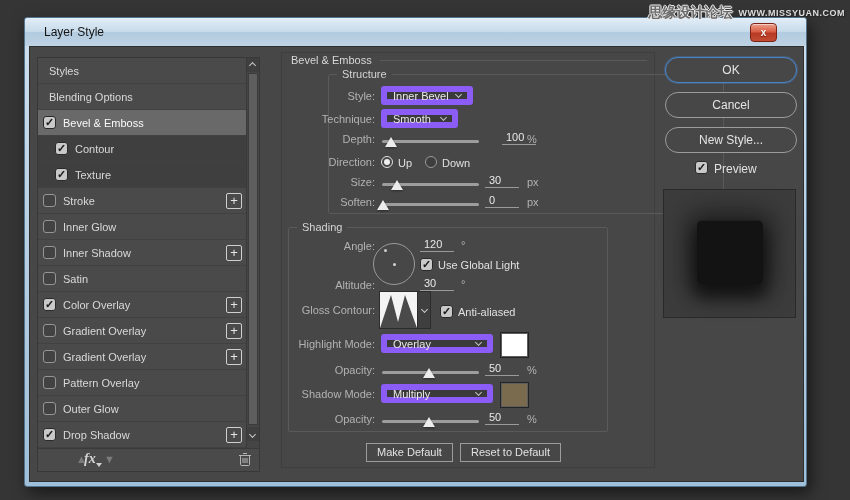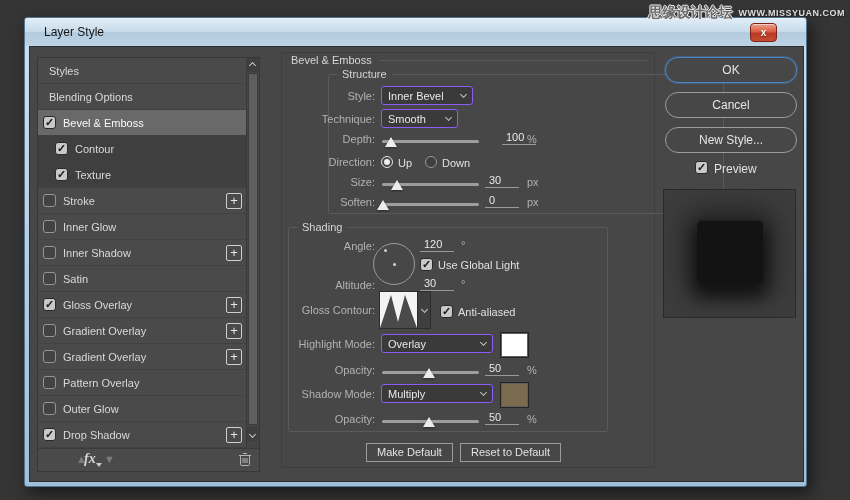--- a/index.html
+++ b/index.html
@@ -50,21 +50,21 @@
 
   
   .centerbox{position:absolute;left:251px;top:5px;width:374px;height:416px;border:1px solid #3e3e3e;}
   .sechead{position:absolute;left:261px;top:7px;width:356px;display:flex;align-items:center;color:#d8d8d8;}
   .sechead .line{flex:1;height:1px;background:#5a5a5a;margin-left:8px;}
   fieldset.grp{position:absolute;border:1px solid #5a5a5a;border-radius:2px;margin:0;padding:0;}
   .grp legend{margin-left:8px;padding:0 5px;color:#d4d4d4;font-size:11px;}
   .grp.structure{left:258px;top:21px;width:396px;height:146px;margin-left:40px;}
   .grp.shading{left:258px;top:174px;width:320px;height:211px;}
   .flabel{position:absolute;left:245px;width:100px;text-align:right;color:#b2b2b2;}
-  .dd{position:absolute;height:19px;background:#3a3a3a;border:1px solid #8b5cf6;border-radius:3px;color:#e8e8e8;display:flex;align-items:center;padding:0 6px;cursor:pointer;}
+  .dd{position:absolute;height:19px;background:#3a3a3a;border:6px solid #8b5cf6;border-radius:3px;color:#e8e8e8;display:flex;align-items:center;padding:0 6px;cursor:pointer;}
   .dd .txt{flex:1;}
   .dd .chev{border-color:#c2c2c2;margin-top:-2px;}
   .val{position:absolute;width:34px;border-bottom:1px solid #9a9a9a;color:#e8e8e8;text-align:left;padding-left:4px;height:14px;cursor:text;}
   .unit{position:absolute;color:#b2b2b2;}
   .track{position:absolute;width:97px;height:3px;background:#9d9d9d;border-radius:2px;}
   .sthumb{position:absolute;top:-3px;width:0;height:0;border-left:6px solid transparent;border-right:6px solid transparent;border-bottom:10px solid #ececec;filter:drop-shadow(0 1px 1px rgba(0,0,0,.4));cursor:grab;}
   .radio{position:absolute;width:12px;height:12px;border-radius:50%;}
   .radio.on{border:1px solid #e2e2e2;background:#474747;}
   .radio.on::after{content:"";position:absolute;left:2px;top:2px;width:6px;height:6px;border-radius:50%;background:#f0f0f0;}
   .radio.off{border:1px solid #9a9a9a;background:#3e3e3e;}
@@ -138,21 +138,21 @@
               <span class="cb off"></span>
               <span class="lbl">Inner Shadow</span>
               <span class="plus"></span>
             </div>
           <div class="row">
               <span class="cb off"></span>
               <span class="lbl">Satin</span>
             </div>
           <div class="row">
               <span class="cb on"></span>
-              <span class="lbl">Gloss Overlay</span>
+              <span class="lbl">Color Overlay</span>
               <span class="plus"></span>
             </div>
           <div class="row">
               <span class="cb off"></span>
               <span class="lbl">Gradient Overlay</span>
               <span class="plus"></span>
             </div>
           <div class="row">
               <span class="cb off"></span>
               <span class="lbl">Gradient Overlay</span>

